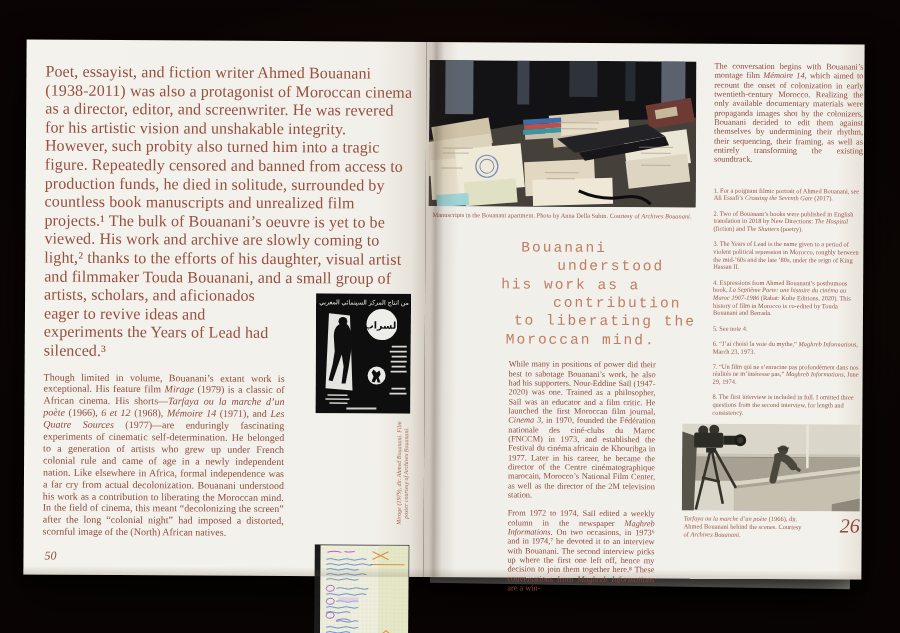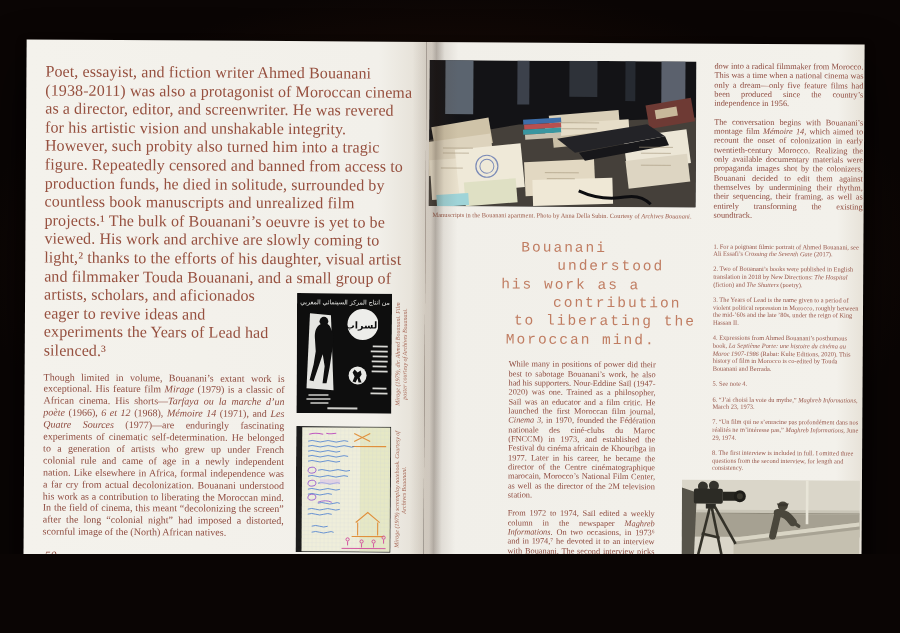--- a/index.html
+++ b/index.html
@@ -1,17 +1,17 @@
 <!DOCTYPE html>
 <html><head>
 <meta charset="utf-8">
 <style>
   html,body { margin:0; padding:0; background:#0a0504; }
   .stage {
-    position:relative; width:900px; height:554px; overflow:hidden;
+    position:relative; width:900px; height:633px; overflow:hidden;
     background: radial-gradient(ellipse 62% 58% at 50% 47%, #2b150c 0%, #1a0c07 48%, #0a0504 85%);
     font-family:"Liberation Serif", serif;
   }
   .under {
     position:absolute; left:430px; top:572px; width:420px; height:14px;
     background:linear-gradient(#f0ede5, #b5b1a6);
     transform:rotate(0.9deg); box-shadow:0 8px 14px rgba(0,0,0,.65); z-index:1;
   }
   .spread {
     position:absolute; left:25px; top:42px; width:838px; height:535px;
@@ -24,21 +24,21 @@
   .page-left  { width:400px; padding:23px 14px 0 19px;
     background:linear-gradient(to right,#f4f2ec 0%, #f2f0ea 88%, #e3ded4 100%); }
   .page-right { width:438px; padding:18px 0 0 0;
     background:linear-gradient(to right,#e2dcd2 0%, #f1efe9 4%, #f3f1eb 94%, #e7e2d8 100%); }
   .gutter { position:absolute; left:386px; top:0; width:46px; height:100%; pointer-events:none;
     background:linear-gradient(to right, rgba(80,60,45,0) 0%, rgba(80,60,45,.16) 42%, rgba(45,30,20,.30) 52%, rgba(80,60,45,.10) 70%, rgba(80,60,45,0) 100%); }
 
   
   .intro { font-size:16px; line-height:18.6px; color:#96503f; letter-spacing:.1px; }
   .figcol { float:right; width:114px; margin:6px 0 4px 12px; }
-  .fig { display:flex; align-items:center; margin-bottom:13px; }
+  .fig { display:flex; align-items:flex-end; margin-bottom:13px;flex-direction:column; }
   .fig svg { display:block; }
   .vcap {
     writing-mode:vertical-rl; transform:rotate(180deg);
     font-size:6px; line-height:7px; font-style:italic; color:#a2604e;
     margin-left:3px; max-height:118px; text-align:center;
   }
   .body-text { font-size:10px; line-height:11.9px; text-align:justify;
     color:#8e4b3f; margin:11px 0 0; }
   .body-text i, .cap i, .fnote i, .coltext i { font-style:italic; }
   .pagenum-left { position:absolute; left:21px; bottom:11px; font-size:12px;
@@ -258,21 +258,20 @@
         <div class="pq-4">to liberating the</div>
         <div class="pq-5">Moroccan mind.</div>
       </div>
 
       <div class="col1">
         <p class="coltext">While many in positions of power did their best to sabotage Bouanani’s work, he also had his supporters. Nour-Eddine Saïl (1947-2020) was one. Trained as a philosopher, Saïl was an educator and a film critic. He launched the first Moroccan film journal, <i>Cinema 3</i>, in 1970, founded the Fédération nationale des ciné-clubs du Maroc (FNCCM) in 1973, and established the Festival du cinéma africain de Khouribga in 1977. Later in his career, he became the director of the Centre cinématographique marocain, Morocco’s National Film Center, as well as the director of the 2M television station.</p>
         <p class="coltext">From 1972 to 1974, Saïl edited a weekly column in the newspaper <i>Maghreb Informations</i>. On two occasions, in 1973⁶ and in 1974,⁷ he devoted it to an interview with Bouanani. The second interview picks up where the first one left off, hence my decision to join them together here.⁸ These conversations from <i>Maghreb Informations</i> are a win-</p>
       </div>
 
       <div class="col2">
-        <p class="coltext">dow into a radical filmmaker from Morocco. This was a time when a national cinema was only a dream—only five feature films had been produced since the country’s independence in 1956.</p>
         <p class="coltext">The conversation begins with Bouanani’s montage film <i>Mémoire 14</i>, which aimed to recount the onset of colonization in early twentieth-century Morocco. Realizing the only available documentary materials were propaganda images shot by the colonizers, Bouanani decided to edit them against themselves by undermining their rhythm, their sequencing, their framing, as well as entirely transforming the existing soundtrack.</p>
 
         <div class="footnotes">
           <p class="fnote">1. For a poignant filmic portrait of Ahmed Bouanani, see Ali Essafi’s <i>Crossing the Seventh Gate</i> (2017).</p>
           <p class="fnote">2. Two of Bouanani’s books were published in English translation in 2018 by New Directions: <i>The Hospital</i> (fiction) and <i>The Shutters</i> (poetry).</p>
           <p class="fnote">3. The Years of Lead is the name given to a period of violent political repression in Morocco, roughly between the mid-’60s and the late ’80s, under the reign of King Hassan II.</p>
           <p class="fnote">4. Expressions from Ahmed Bouanani’s posthumous book, <i>La Septième Porte: une histoire du cinéma au Maroc 1907-1986</i> (Rabat: Kulte Editions, 2020). This history of film in Morocco is co-edited by Touda Bouanani and Berrada.</p>
           <p class="fnote">5. See note 4.</p>
           <p class="fnote">6. “J’ai choisi la voie du mythe,” <i>Maghreb Informations</i>, March 23, 1973.</p>
           <p class="fnote">7. “Un film qui ne s’enracine pas profondément dans nos réalités ne m’intéresse pas,” <i>Maghreb Informations</i>, June 29, 1974.</p>

